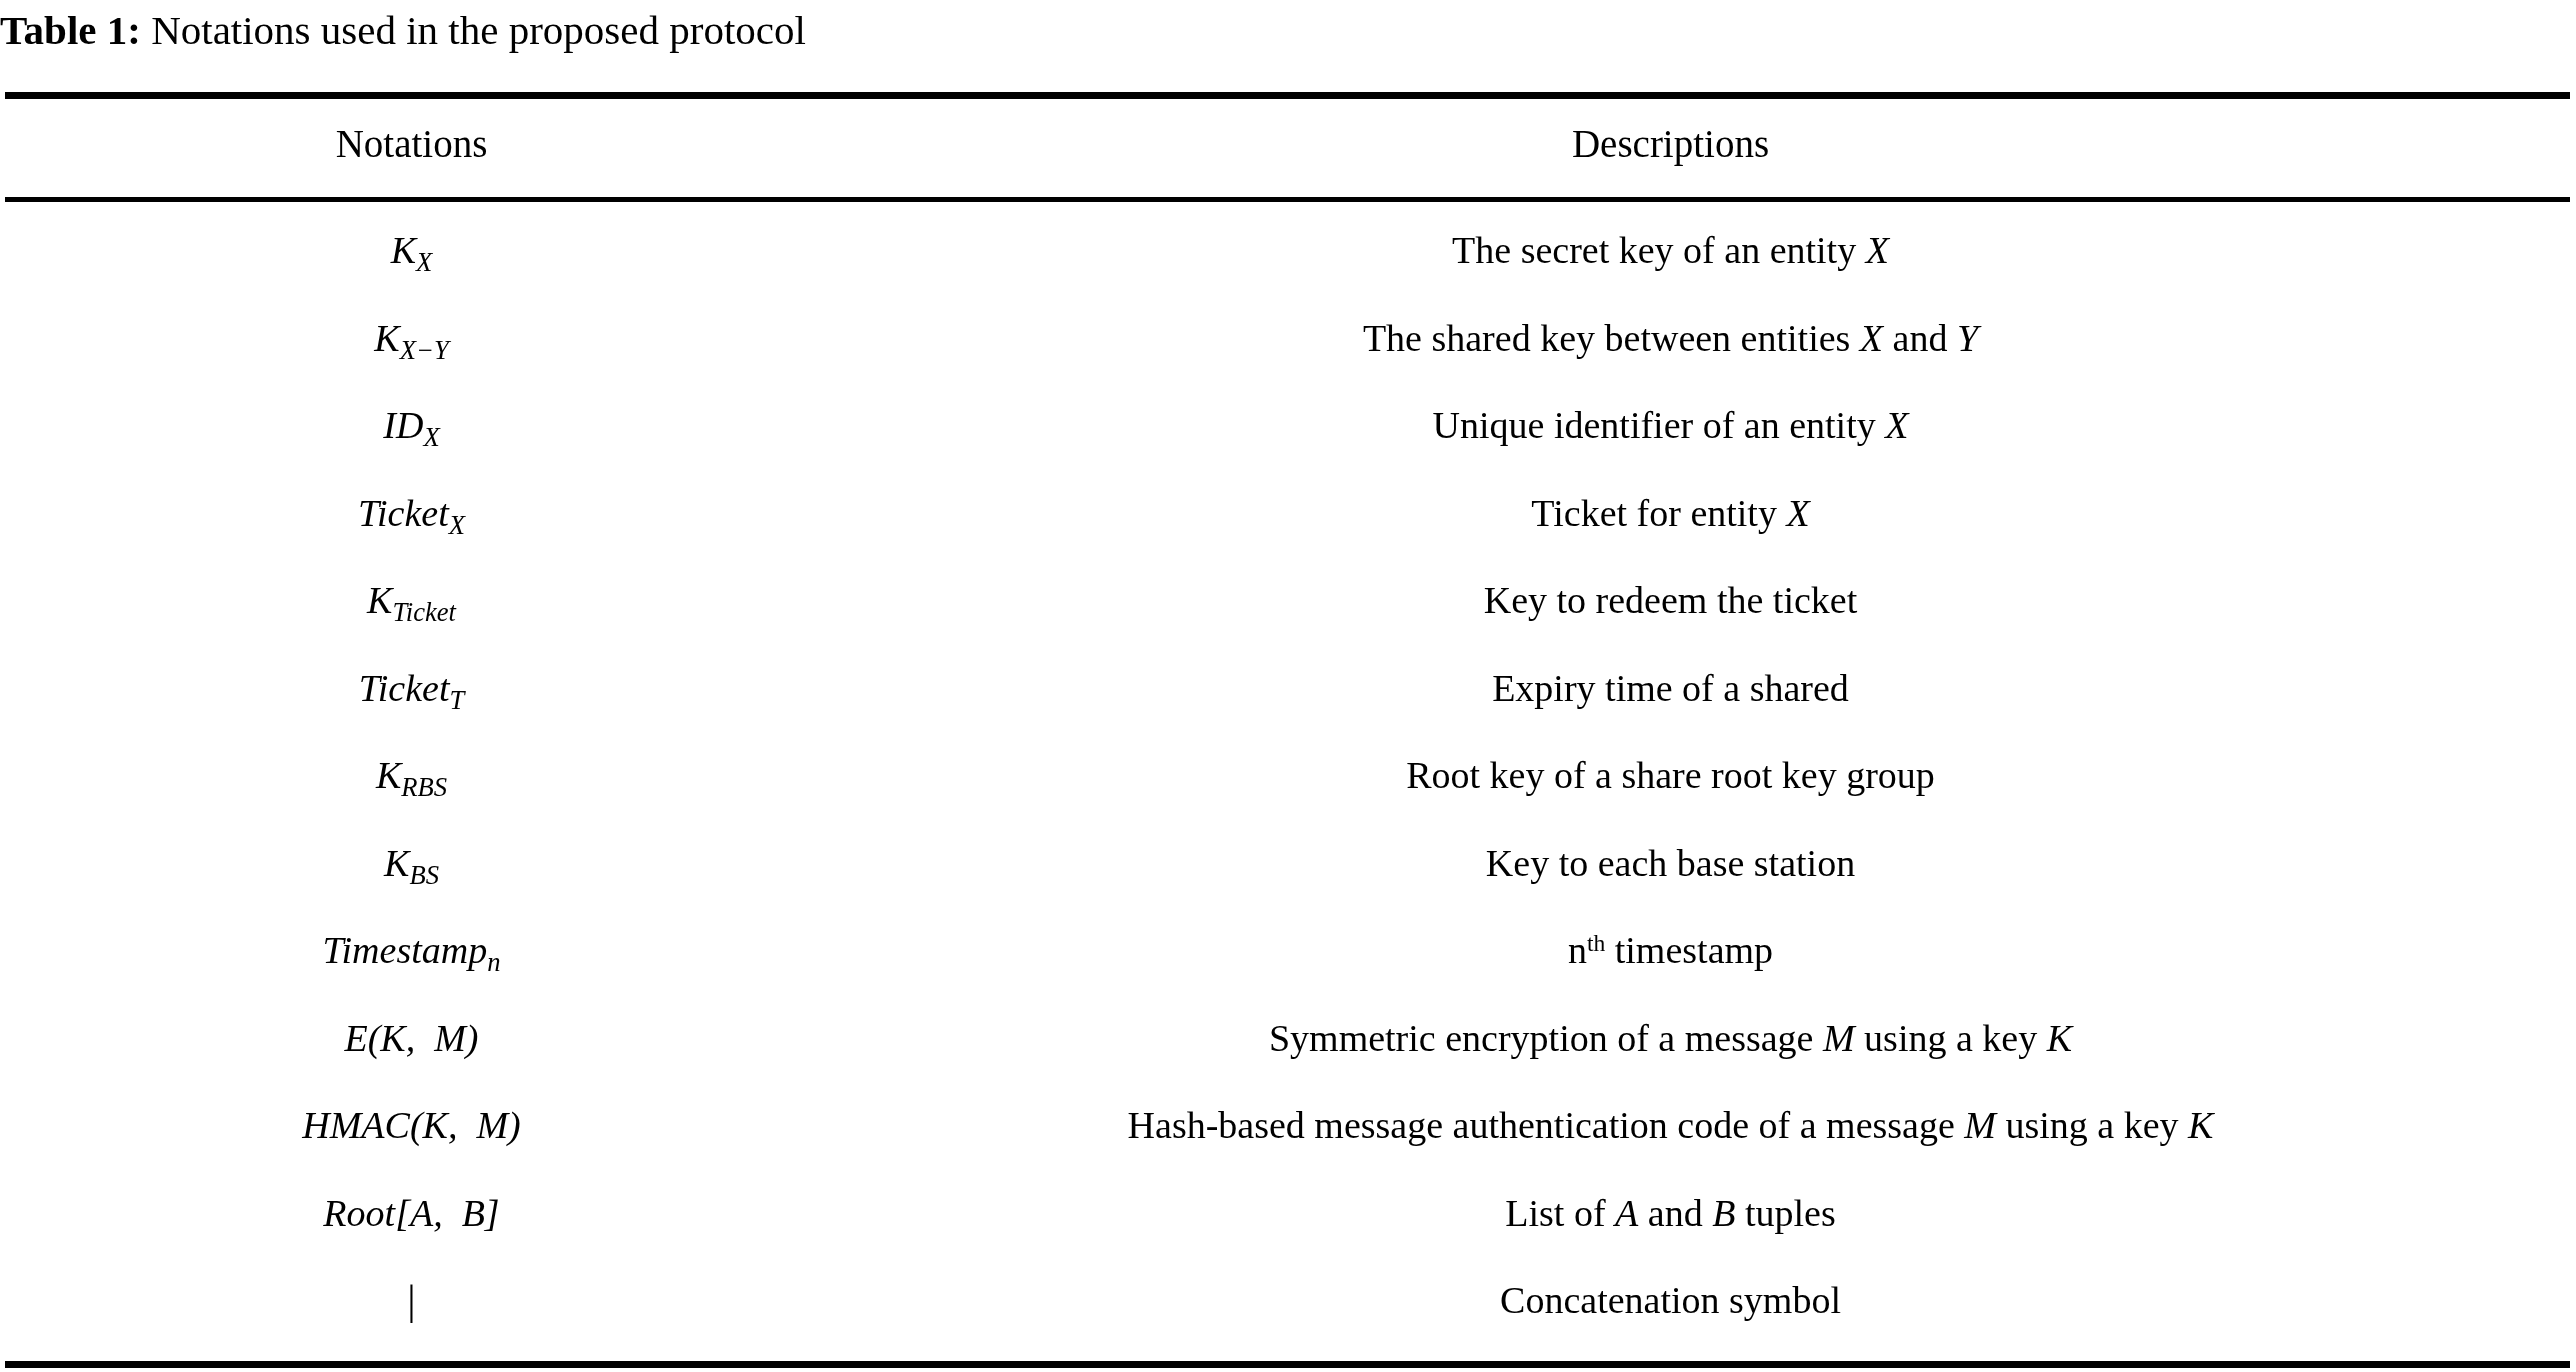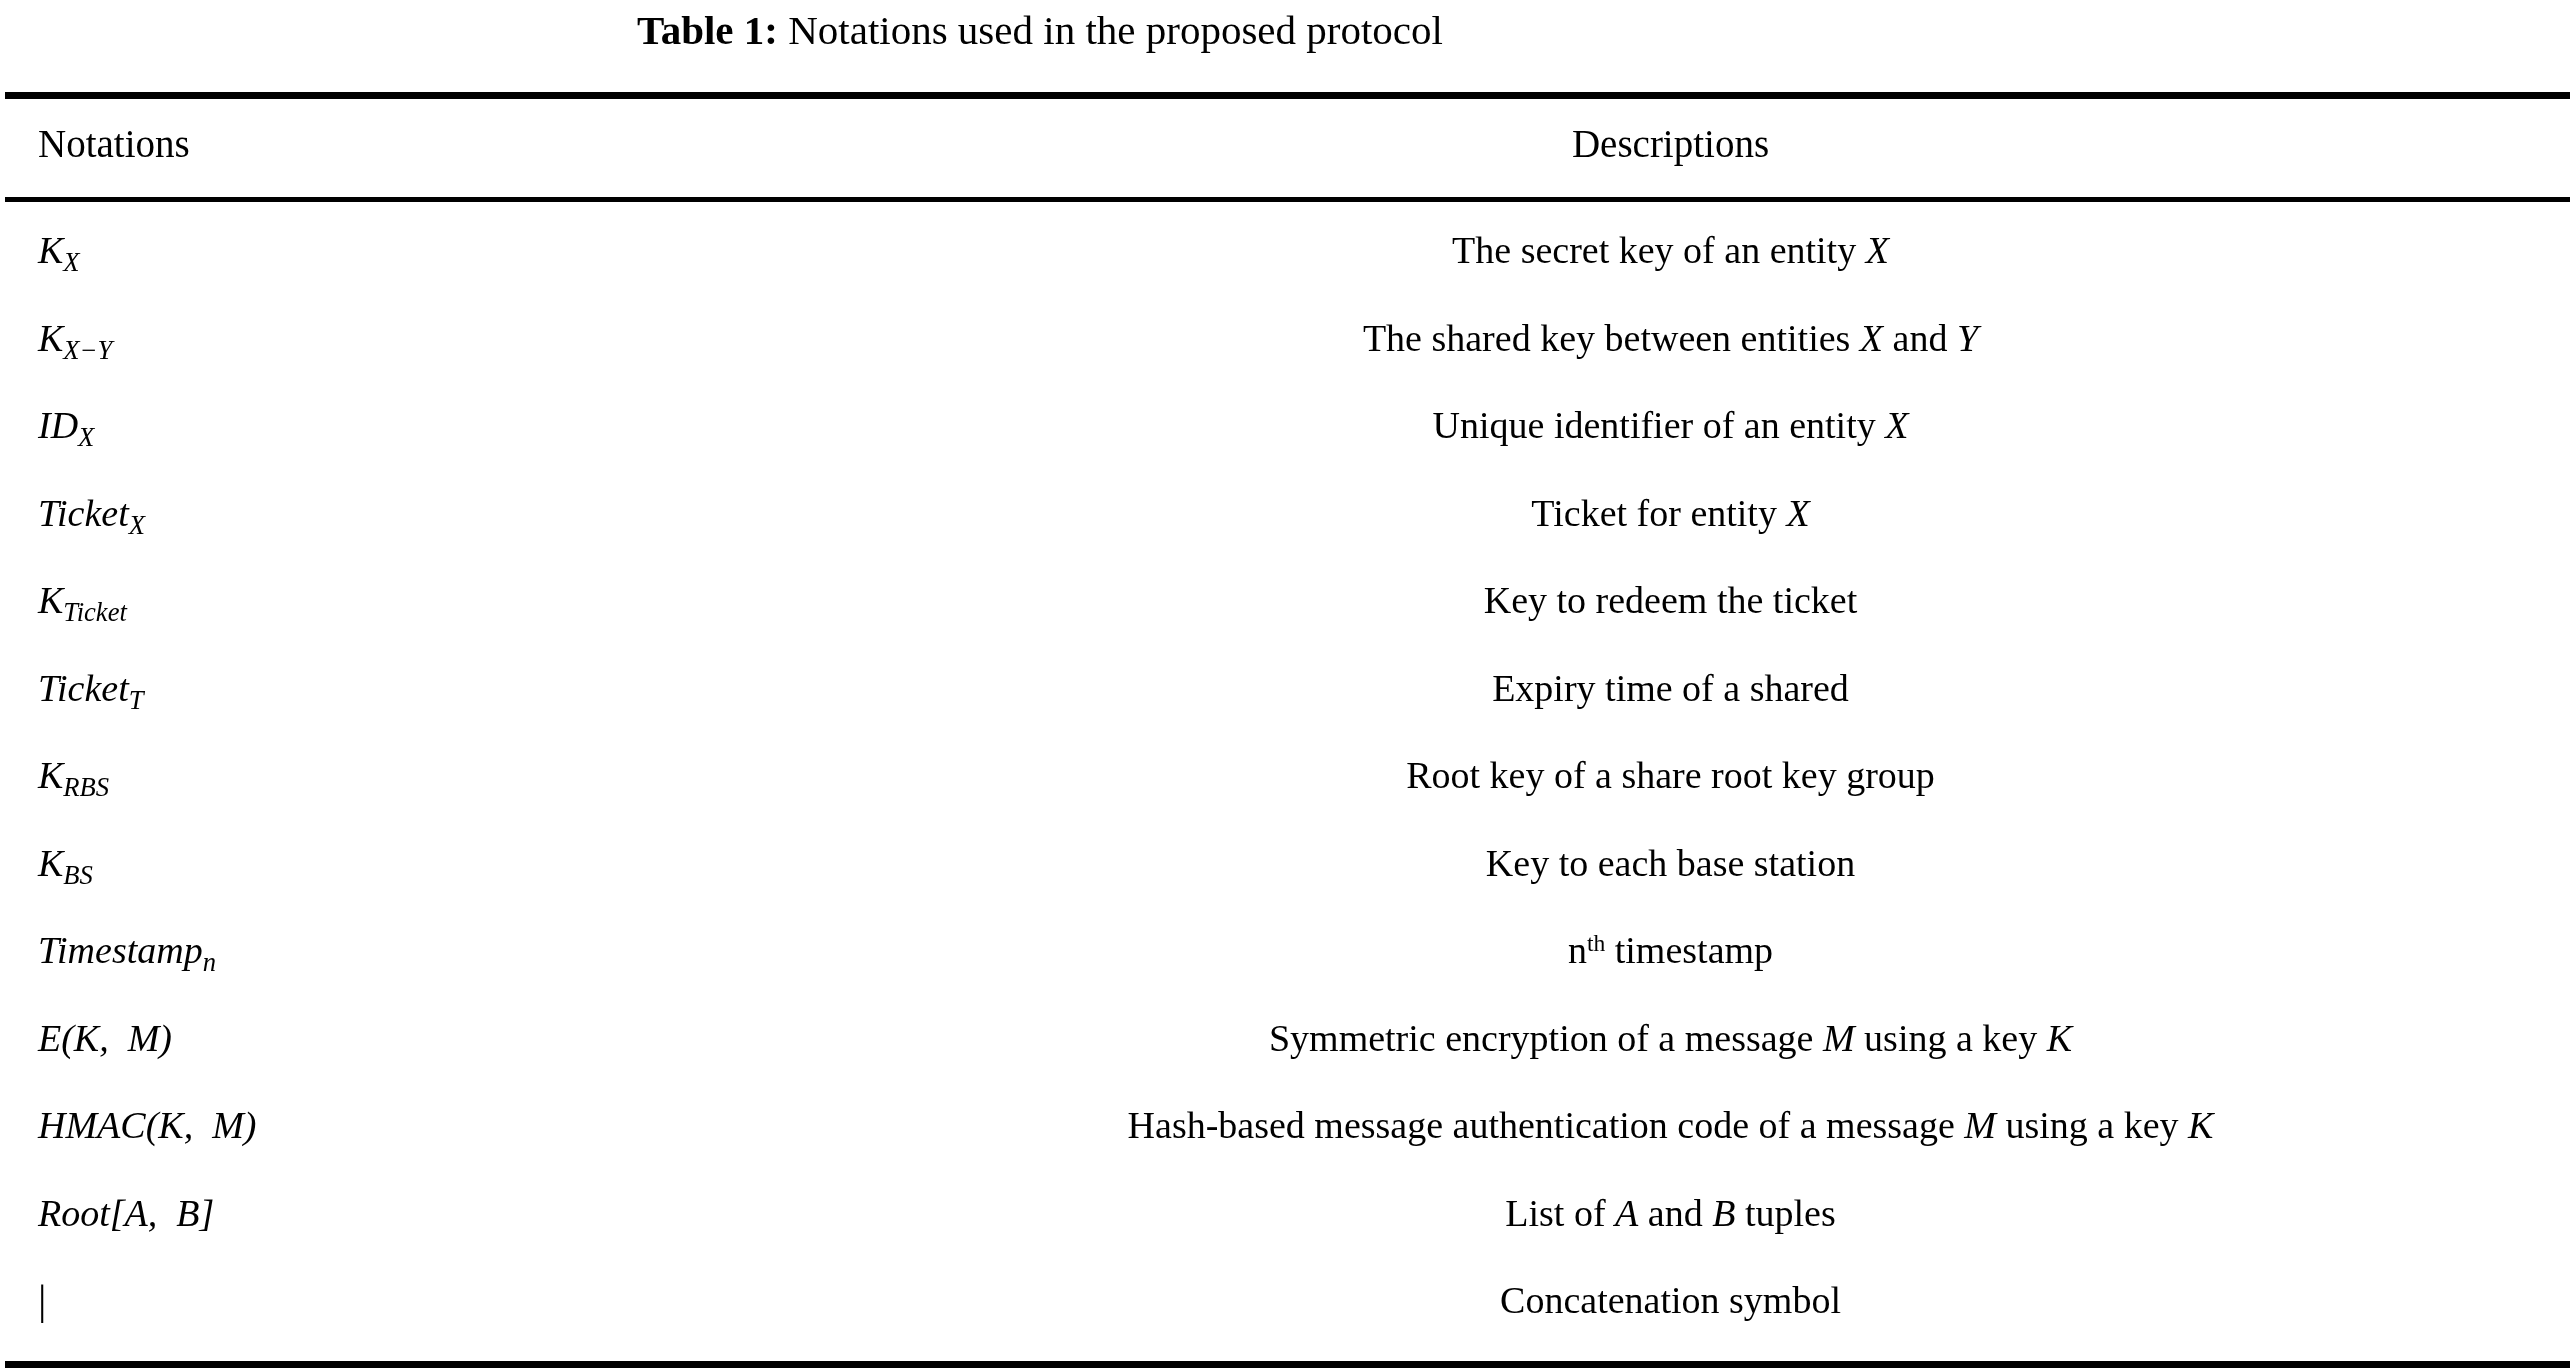--- a/index.html
+++ b/index.html
@@ -19,21 +19,20 @@
     background: #ffffff;
     overflow: hidden;
   }
 
   
   .caption {
     position: absolute;
     left: 0;
     top: 5.3px;
     width: 2080px;
-    text-align: center;
     font-size: 41px;
     line-height: 51px;
     white-space: nowrap;
   }
   .caption .cap-label { font-weight: bold; }
   .caption .cap-text  { font-weight: normal; }
 
   
   .rule {
     position: absolute;
@@ -52,21 +51,21 @@
     width: 2576px;
     height: 0;
   }
   .cell {
     position: absolute;
     top: 0;
     font-size: 38px;
     line-height: 47px;
     white-space: nowrap;
   }
-  .col-notation    { left: 38px;  width: 717px; }
+  .col-notation    { left: 53px;  width: 717px; text-align: center; }
   .col-description { left: 769px; width: 1803px; text-align: center; }
 
   .thead .cell { font-size: 39px; }
 
   
   .math {
     font-style: italic;
     font-family: Liberation Serif, serif;
   }
   .math sub {

